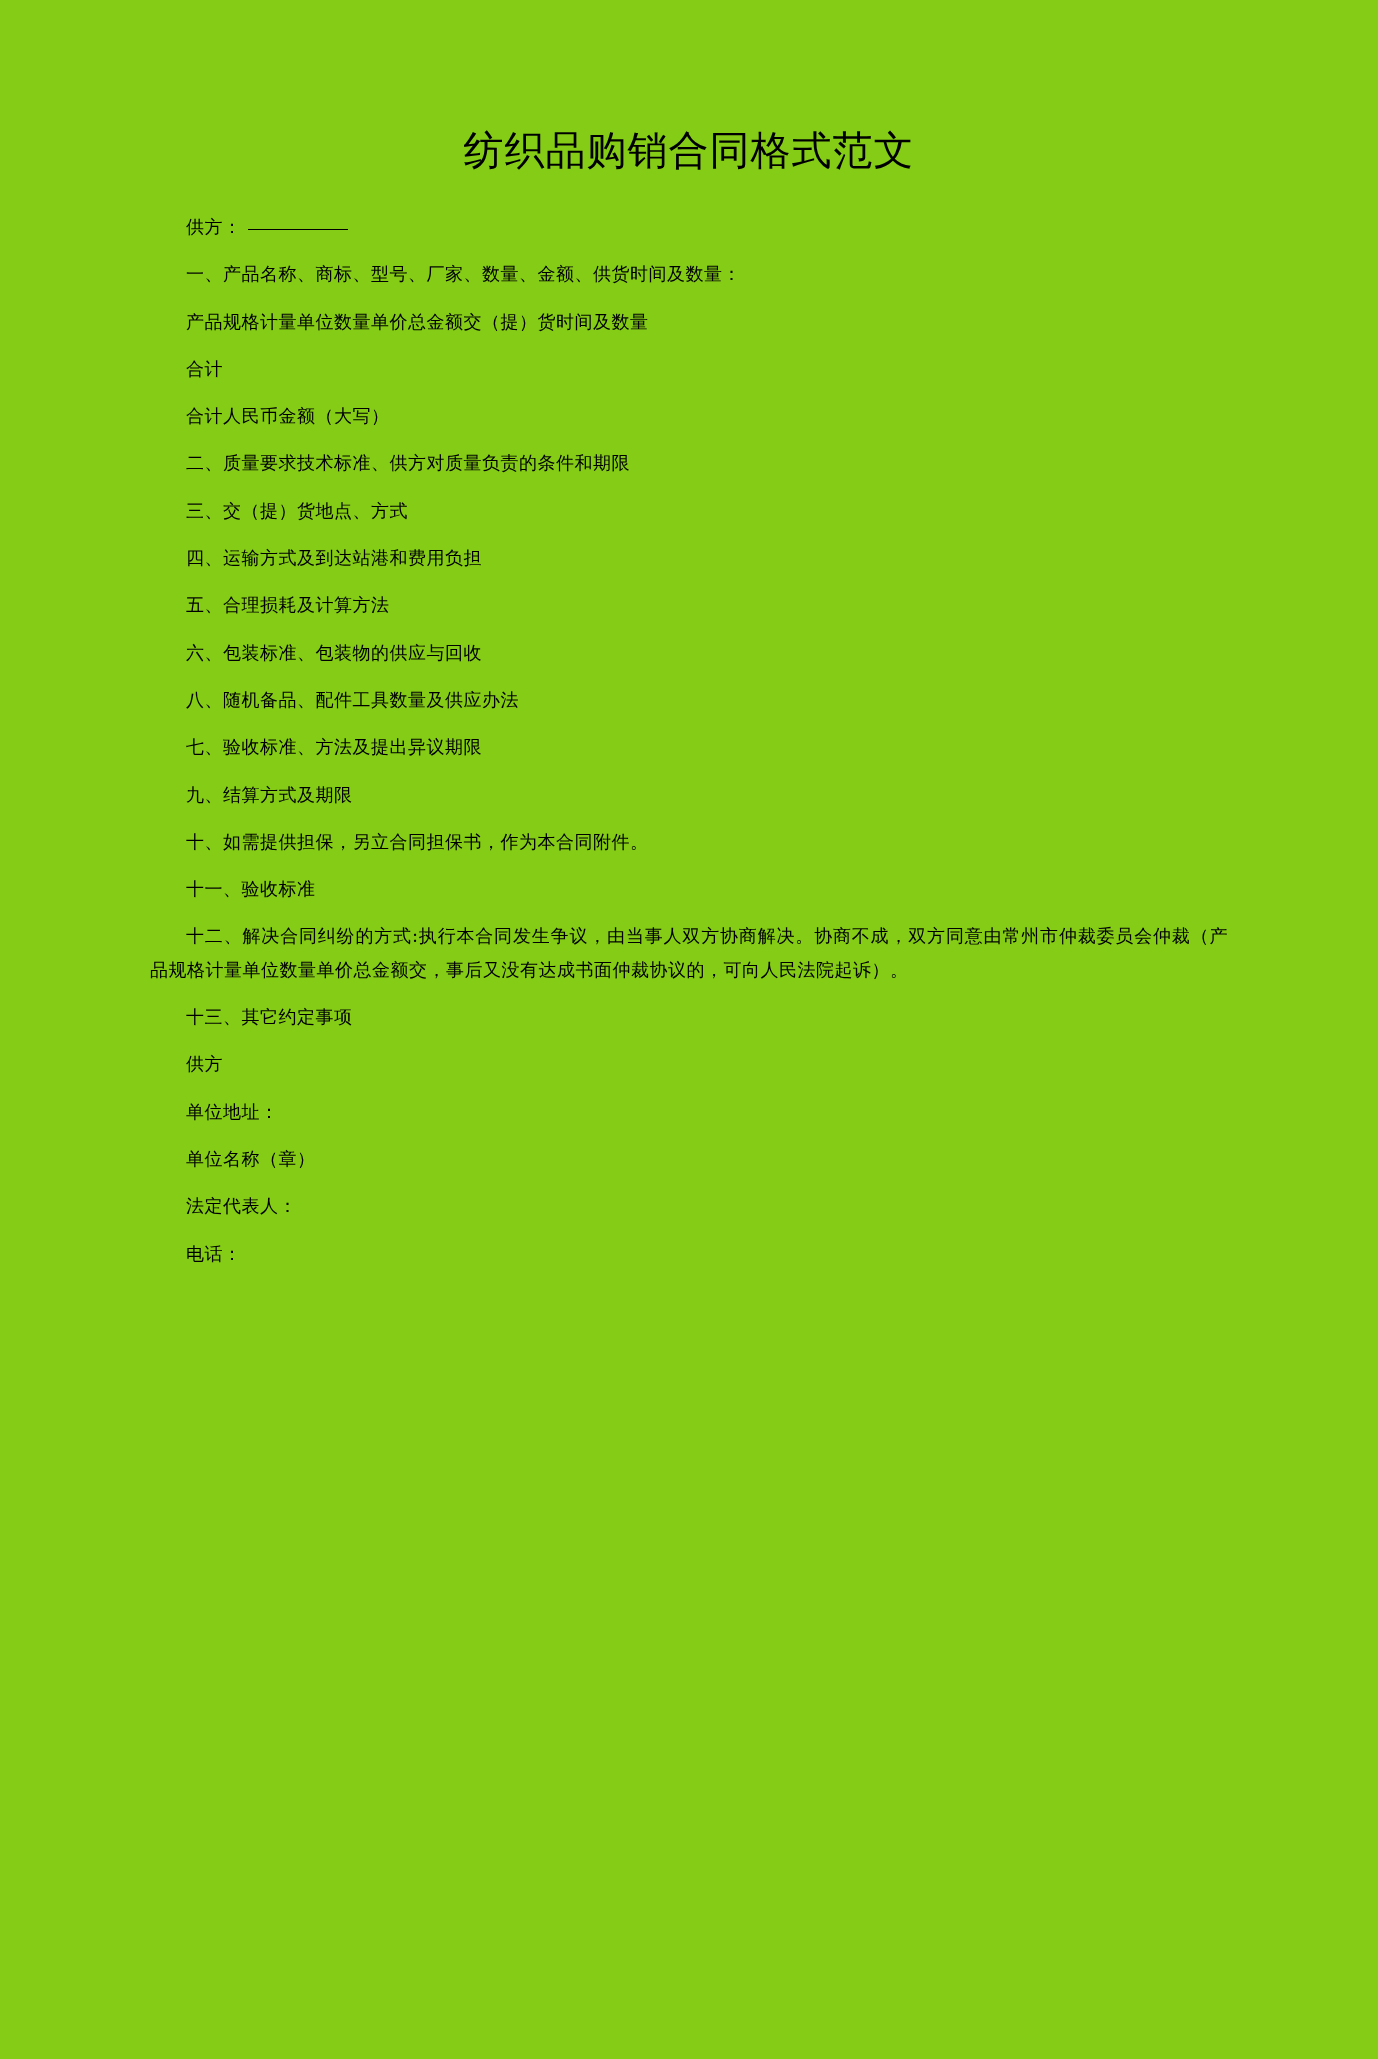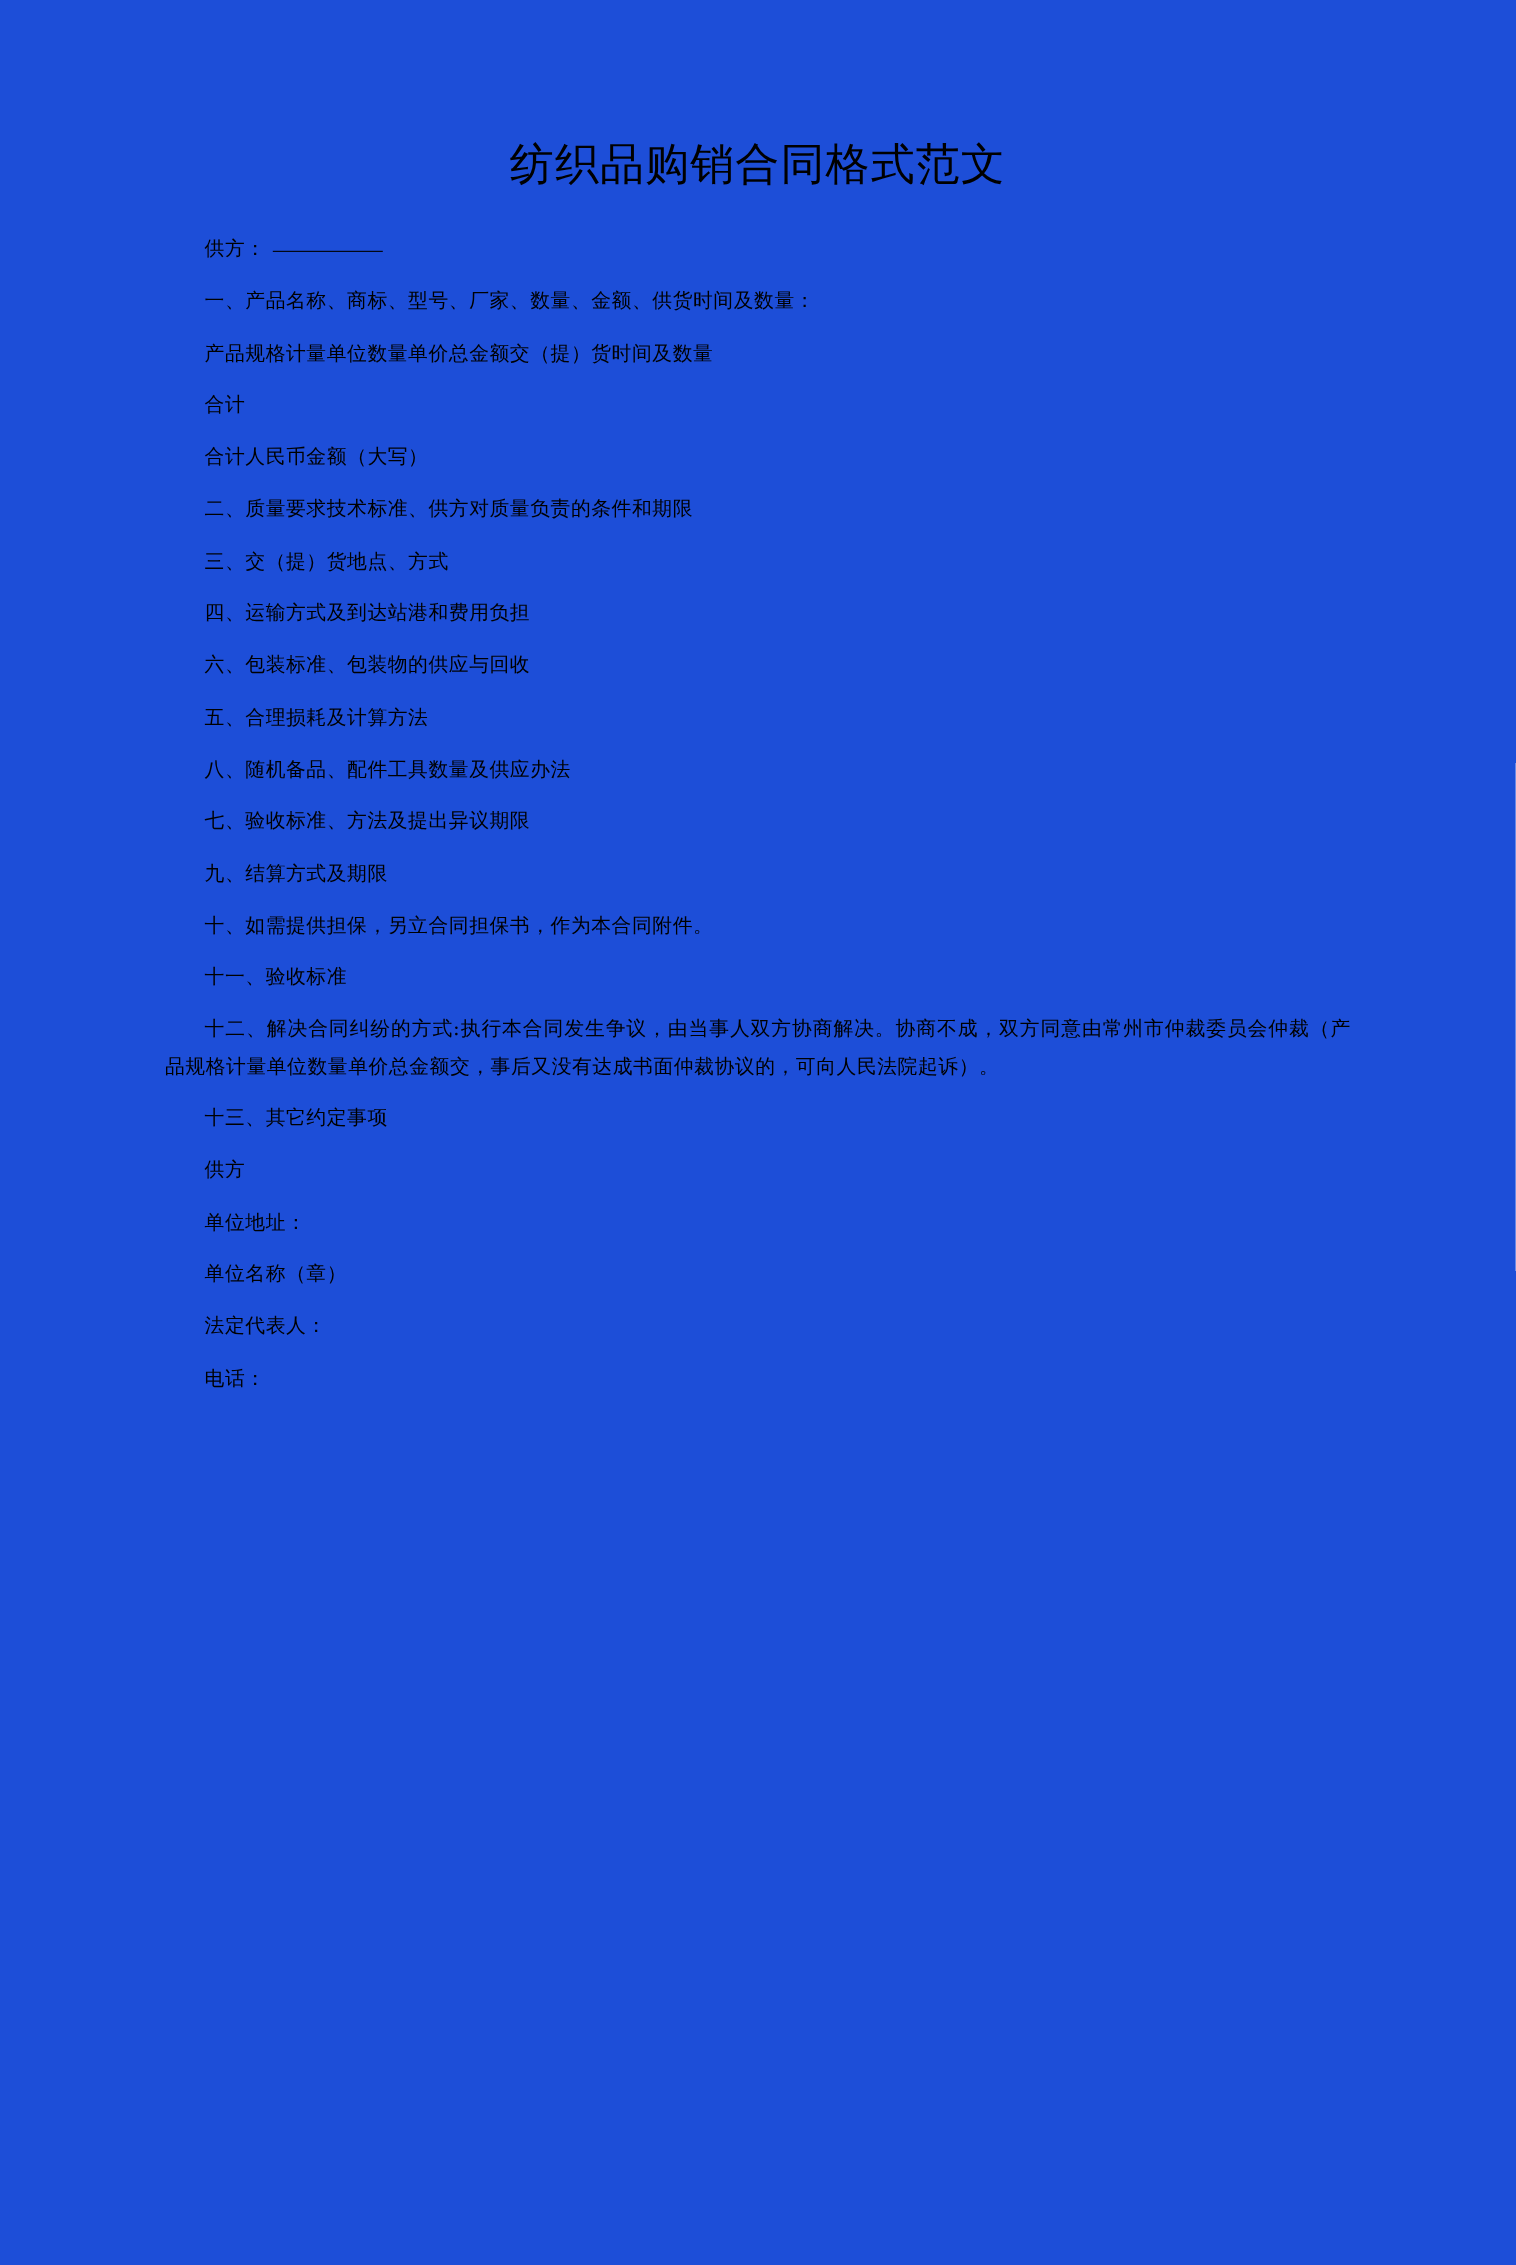--- a/index.html
+++ b/index.html
@@ -11,21 +11,21 @@
     width: 1378px;
     min-height: 2059px;
     font-family: "DejaVu Serif", "Liberation Serif", serif;
     color: #000000;
   }
   .page {
     width: 1378px;
     min-height: 2059px;
     box-sizing: border-box;
     padding: 96px 150px 80px 150px;
-    background: #1d4ed8;
+    background: #84cc16;
     position: relative;
   }
   .doc-title {
     text-align: center;
     font-size: 40px;
     font-weight: normal;
     letter-spacing: 1px;
     margin: 28px 0 34px 0;
     line-height: 1.3;
   }
@@ -62,22 +62,22 @@
   <p class="para"><span>供方：</span><span class="blank-line"></span></p>
 
 
   <p class="para">一、产品名称、商标、型号、厂家、数量、金额、供货时间及数量：</p>
   <p class="para">产品规格计量单位数量单价总金额交（提）货时间及数量</p>
   <p class="para">合计</p>
   <p class="para">合计人民币金额（大写）</p>
   <p class="para">二、质量要求技术标准、供方对质量负责的条件和期限</p>
   <p class="para">三、交（提）货地点、方式</p>
   <p class="para">四、运输方式及到达站港和费用负担</p>
+  <p class="para">五、合理损耗及计算方法</p>
   <p class="para">六、包装标准、包装物的供应与回收</p>
-  <p class="para">五、合理损耗及计算方法</p>
   <p class="para">八、随机备品、配件工具数量及供应办法</p>
   <p class="para">七、验收标准、方法及提出异议期限</p>
   <p class="para">九、结算方式及期限</p>
   <p class="para">十、如需提供担保，另立合同担保书，作为本合同附件。</p>
   <p class="para">十一、验收标准</p>
 
   <p class="para flow">十二、解决合同纠纷的方式:执行本合同发生争议，由当事人双方协商解决。协商不成，双方同意由常州市仲裁委员会仲裁（产品规格计量单位数量单价总金额交，事后又没有达成书面仲裁协议的，可向人民法院起诉）。</p>
 
   <p class="para">十三、其它约定事项</p>
 

